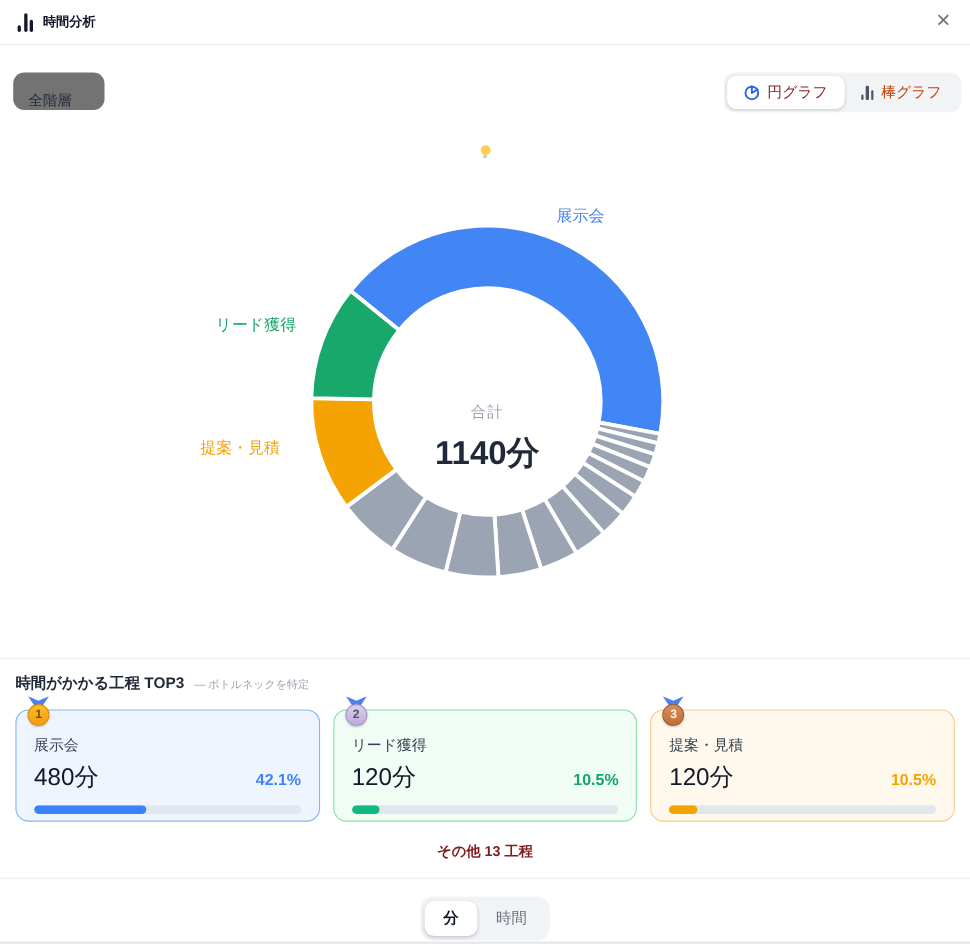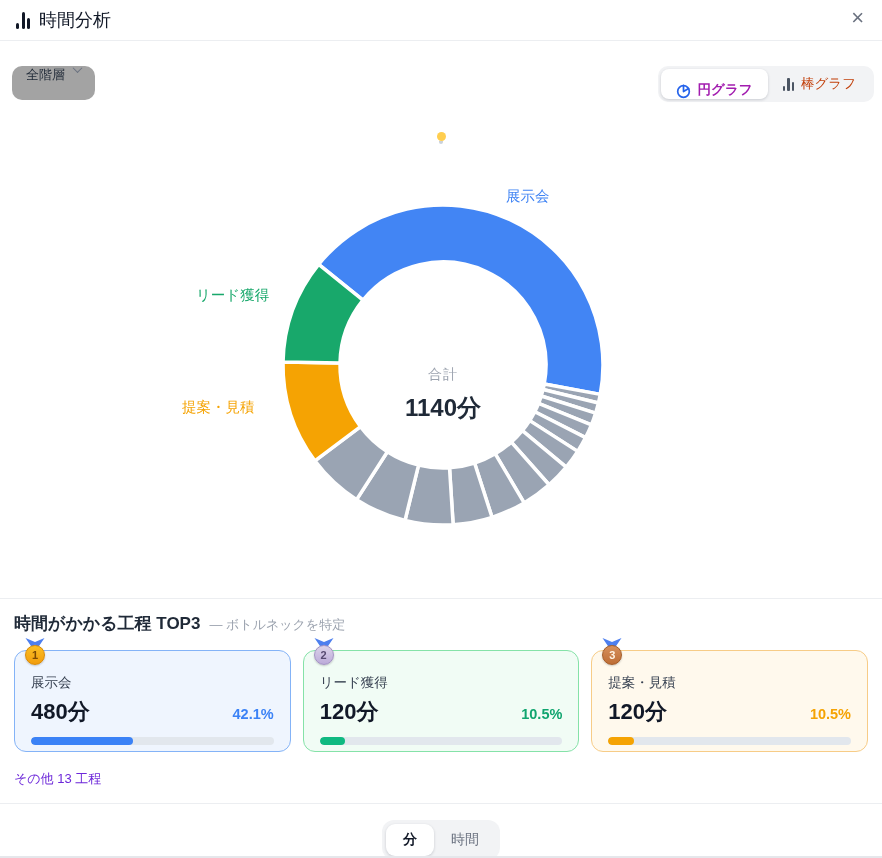--- a/index.html
+++ b/index.html
@@ -7,71 +7,71 @@
   body {
     height:858px; background:#fff; position:relative; overflow:hidden;
     font-family:"Liberation Sans","DejaVu Sans",sans-serif; color:#1F2937;
     border-bottom:2px solid #E5E7EB;
   }
   
   .modal-header { height:41px; border-bottom:1px solid #ECEEF1; display:flex; align-items:center; padding:0 16px; position:relative; }
   .chart-bars-icon { display:flex; align-items:flex-end; gap:2.5px; height:17px; margin-right:9px; }
   .chart-bars-icon i { width:3px; border-radius:2px; background:#111827; display:block; }
   .chart-bars-icon i:nth-child(1){height:6px;} .chart-bars-icon i:nth-child(2){height:17px;} .chart-bars-icon i:nth-child(3){height:11px;}
-  .modal-title { font-size:18px; font-weight:normal; color:#111827; }
+  .modal-title { font-size:12px; font-weight:bold; color:#111827; }
   .close-btn { position:absolute; right:14px; top:3px; font-size:22px; color:#6B7280; background:none; border:none; cursor:pointer; line-height:1; padding:4px; }
   
   .controls-row { height:59px; padding:25px 8px 0 12px; display:flex; justify-content:space-between; align-items:flex-start; }
-  .filter-pill { display:flex; align-items:flex-start; gap:9px; background:#a3a3a3; border:none; border-radius:10px; padding:0 14px; height:34px; font-size:13px; color:#1F2937; cursor:pointer; }
+  .filter-pill { display:flex; align-items:flex-end; gap:9px; background:#737373; border:none; border-radius:10px; padding:0 14px; height:34px; font-size:13px; color:#1F2937; cursor:pointer; }
   .chevron-down { width:7px; height:7px; border-right:1.6px solid #6B7280; border-bottom:1.6px solid #6B7280; transform:rotate(45deg) translate(-1px,-1px); display:inline-block; }
   .view-toggle { display:flex; background:#F2F3F5; border-radius:10px; padding:3px; height:36px; }
   .view-toggle button { display:flex; align-items:center; gap:7px; border:none; background:transparent; border-radius:8px; padding:0 15px; font-size:13.5px; color:#c2410c; cursor:pointer; }
-  .view-toggle button.selected { background:#fff; color:#a21caf; font-weight:bold; box-shadow:0 1px 3px rgba(15,23,42,.18);align-items:flex-end; }
+  .view-toggle button.selected { background:#fff; color:#7f1d1d; font-weight:normal; box-shadow:0 1px 3px rgba(15,23,42,.18); }
   .bar-mini-icon { display:flex; align-items:flex-end; gap:2px; height:13px; }
   .bar-mini-icon i { width:2.5px; background:#4B5563; border-radius:1px; display:block; }
   .bar-mini-icon i:nth-child(1){height:5px;} .bar-mini-icon i:nth-child(2){height:13px;} .bar-mini-icon i:nth-child(3){height:9px;}
   
   .hint { margin-top:28px; height:16px; text-align:center; font-size:13px; color:#6B7280; display:flex; align-items:center; justify-content:center; gap:6px; }
   .bulb { width:9px; height:9px; border-radius:50%; background:#FFCE4F; position:relative; display:inline-block; }
   .bulb::after { content:''; position:absolute; left:2.5px; bottom:-3px; width:4px; height:3px; background:#CBD2DB; border-radius:0 0 2px 2px; }
   
   .chart-area { position:relative; height:454px; }
   .chart-area svg { position:absolute; left:0; top:0; }
   .slice-label { position:absolute; font-size:14.5px; font-weight:500; }
   .label-blue { left:506px; top:43px; color:#4285F4; }
   .label-green { left:196px; top:142px; color:#18A86B; }
   .label-orange { left:182px; top:254px; color:#F5A303; }
   .donut-center { position:absolute; left:0; right:0; top:222px; text-align:center; margin-left:4px; }
   .donut-center .c-label { font-size:14px; color:#9CA3AF; letter-spacing:1px; }
-  .donut-center .c-value { font-size:24px; font-weight:bold; color:#1F2937; margin-top:8px; }
+  .donut-center .c-value { font-size:30px; font-weight:bold; color:#1F2937; margin-top:8px; }
   
   .top3-section { border-top:1px solid #ECEEF1; padding:13px 14px 0; }
   .top3-heading-row { display:flex; align-items:baseline; gap:9px; }
-  .top3-heading { font-size:17px; font-weight:bold; color:#1F2937; }
-  .top3-subheading { font-size:13px; color:#9CA3AF; }
+  .top3-heading { font-size:14px; font-weight:bold; color:#1F2937; }
+  .top3-subheading { font-size:10px; color:#9CA3AF; }
   .cards-row { display:flex; gap:12px; margin-top:15px; }
   .rank-card { flex:1; position:relative; border-radius:12px; padding:23px 16px 14px; height:102px; }
   .card-blue   { background:#EFF5FE; border:1.5px solid #84B3F7; }
   .card-green  { background:#F1FCF5; border:1.5px solid #85E2A8; }
   .card-orange { background:#FFF9ED; border:1.5px solid #F7CC87; }
   .card-name { font-size:13.5px; color:#374151; }
   .card-value-row { display:flex; justify-content:space-between; align-items:baseline; margin-top:5px; }
-  .card-value { font-size:22px; font-weight:bold; color:#111827; }
+  .card-value { font-size:22px; font-weight:normal; color:#111827; }
   .card-pct { font-size:14.5px; font-weight:bold;text-align:right; }
   .card-blue .card-pct { color:#3B82F6; } .card-green .card-pct { color:#10A56F; } .card-orange .card-pct { color:#F5A303; }
   .progress-track { margin-top:10px; height:8px; border-radius:5px; background:#E2E7ED; overflow:hidden; }
   .progress-fill { height:100%; border-radius:5px; }
   .card-blue .progress-fill { background:#3B82F6; } .card-green .progress-fill { background:#10B981; } .card-orange .progress-fill { background:#F5A303; }
   .medal { position:absolute; top:-13px; left:9px; width:22px; display:flex; flex-direction:column; align-items:center; }
   .medal-ribbon { display:block; }
   .medal-circle { width:20px; height:20px; border-radius:50%; font-size:11px; font-weight:bold; display:flex; align-items:center; justify-content:center; margin-top:-5px; box-shadow:0 1px 2px rgba(0,0,0,.2); }
   .medal-circle.r1 { background:linear-gradient(#FBBF24,#F29D0D); border:1px solid #D98A06; color:#7C4A03; }
   .medal-circle.r2 { background:linear-gradient(#DCD3EA,#BCABD9); border:1px solid #A493C4; color:#584A72; }
   .medal-circle.r3 { background:linear-gradient(#D6905C,#BE6D35); border:1px solid #A35C28; color:#FFF4E5; }
-  .others-note { margin-top:18px; font-size:13px; color:#6d28d9; }
+  .others-note { text-align:center; margin-top:18px; font-size:13px; color:#7f1d1d;font-weight:bold; }
   
   .footer { margin-top:15px; border-top:1px solid #ECEEF1; padding:16px 0 4px; display:flex; justify-content:center; }
   .unit-toggle { display:flex; background:#F2F3F5; border-radius:12px; padding:4px; }
   .unit-toggle span { display:flex; align-items:center; justify-content:center; font-size:14px; color:#6B7280; border-radius:9px; height:32px; padding:0 17px; cursor:pointer; }
   .unit-toggle span.selected { background:#fff; color:#111827; font-weight:bold; box-shadow:0 1px 3px rgba(15,23,42,.18); }
 </style>
 </head>
 <body>
 
 <div class="modal-header">

